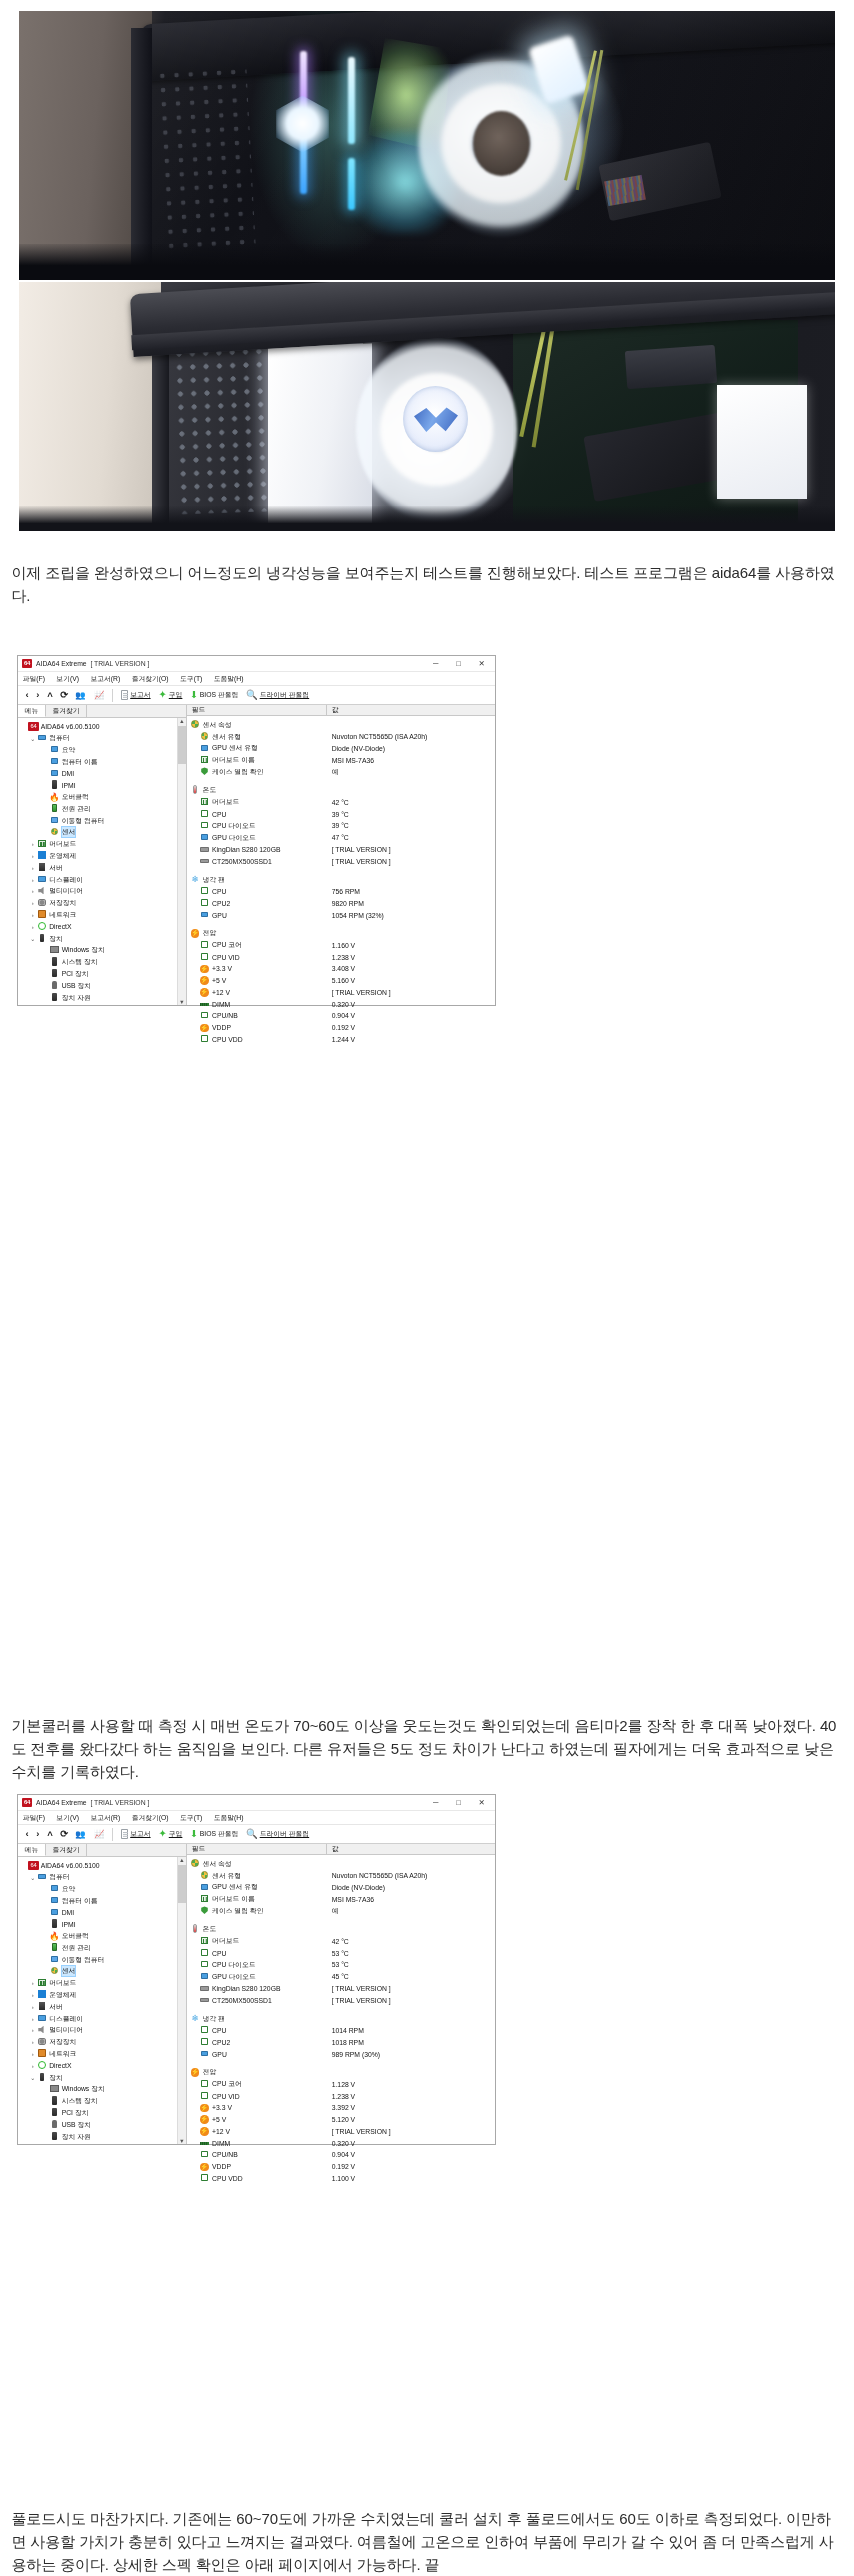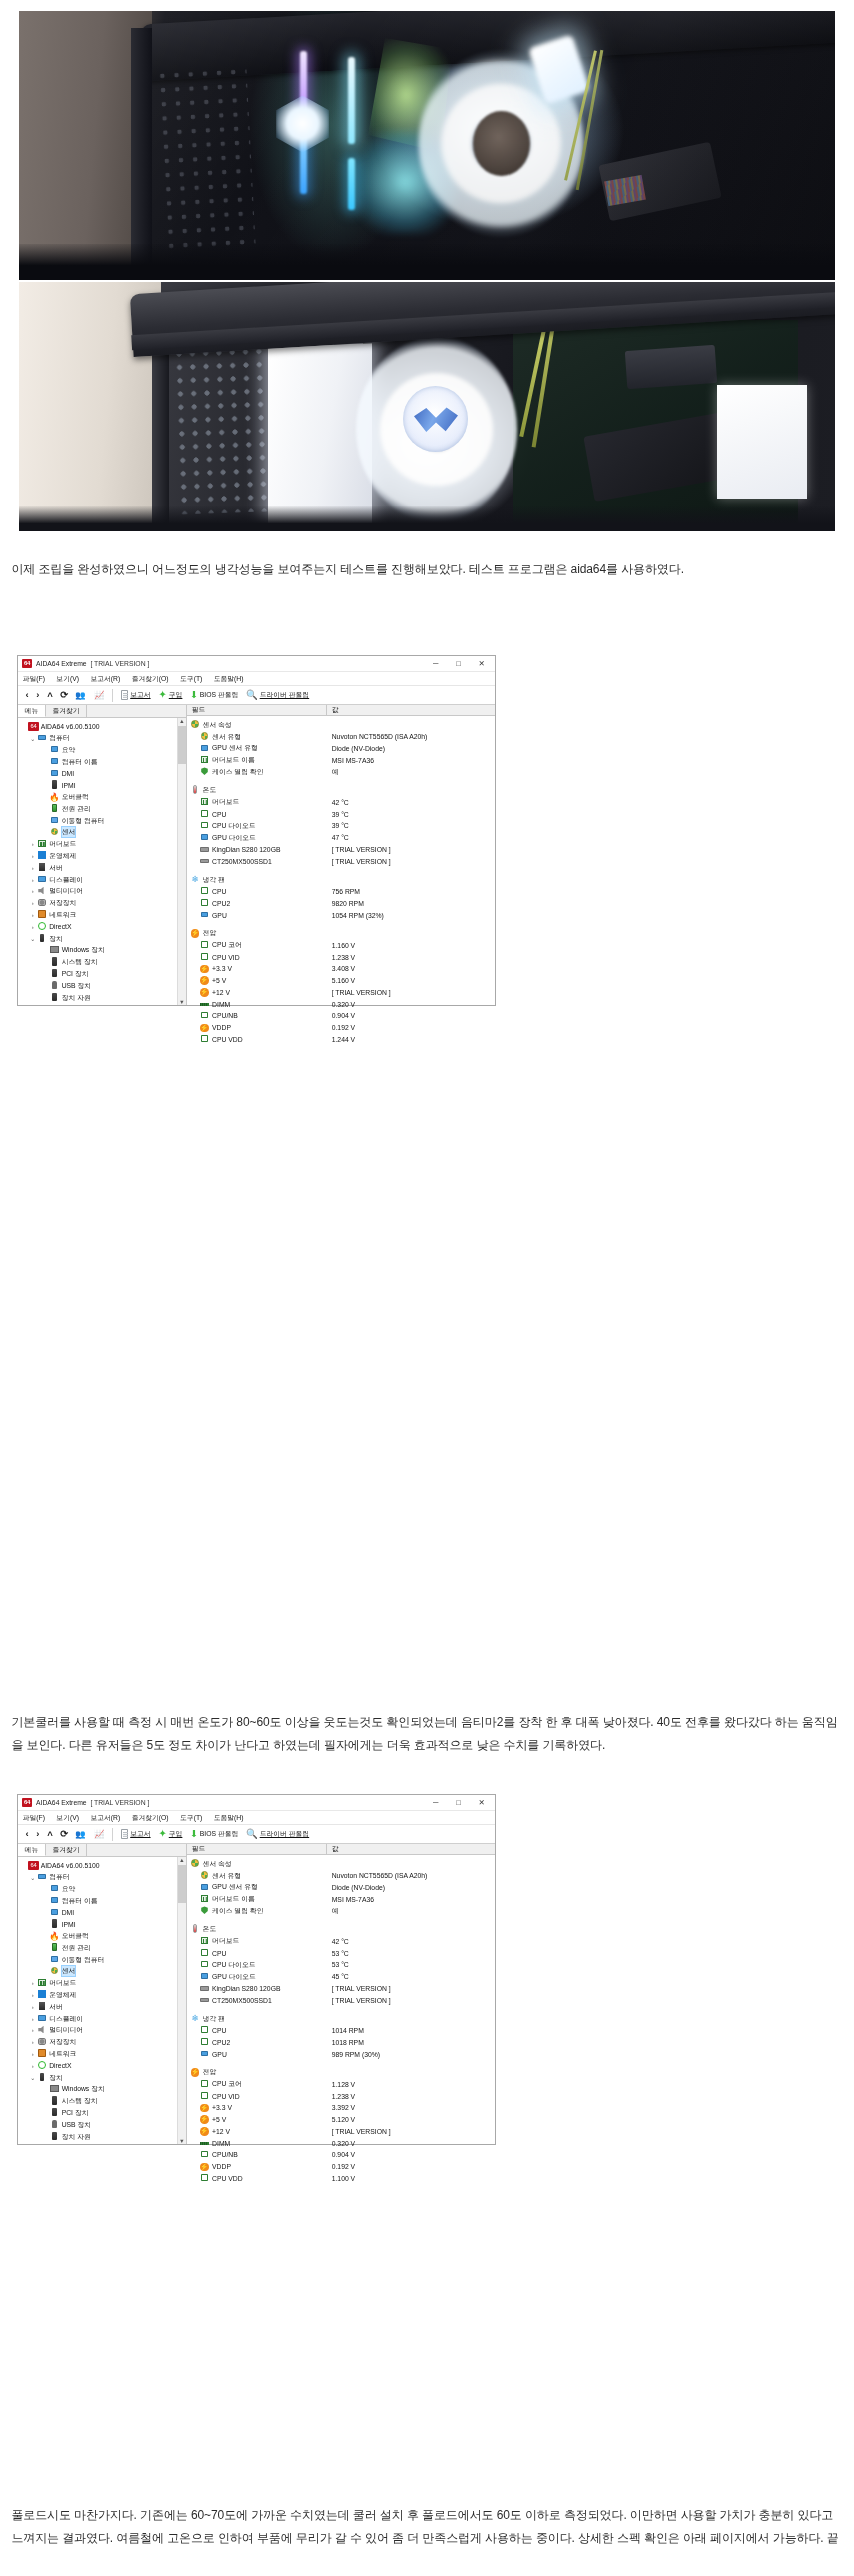--- a/index.html
+++ b/index.html
@@ -192,21 +192,21 @@
   .p2panel{
     position:absolute; left:698px; top:103px; width:90px; height:114px;
     background:linear-gradient(160deg,#ffffff,#e9ecf2);
     box-shadow:0 0 11.4px rgba(255,255,255,.35);
   }
   .p2bottom{ position:absolute; left:0; bottom:0; width:100%; height:25px; background:linear-gradient(180deg,rgba(15,16,22,.05),#121319 70%); }
 
   
   .para {
     position:absolute; left:11.4px; width:831px;
-    font-size:12px; line-height:23px; color:#2b2b2b;
+    font-size:15px; line-height:23px; color:#2b2b2b;
     letter-spacing:-0.1px;
   }
   #para1 { top:546px; }
   #para2 { top:1699px; }
   #para3 { top:2492px; }
 
   
   .aida {
     position:absolute; left:17px; width:479px;
     background:#f0f0f0;
@@ -768,21 +768,21 @@
               <span class="lico"><span class="sq"></span></span>
               <span>CPU VDD</span>
             </div>
             <div class="v">1.244 V</div>
           </div>
         </div>
     </div>
   </div>
 </div>
 
-<p class="para" id="para2">기본쿨러를 사용할 때 측정 시 매번 온도가 80~60도 이상을 웃도는것도 확인되었는데 음티마2를 장착 한 후 대폭 낮아졌다. 40도 전후를 왔다갔다 하는 움직임을 보인다. 다른 유저들은 5도 정도 차이가 난다고 하였는데 필자에게는 더욱 효과적으로 낮은 수치를 기록하였다.</p>
+<p class="para" id="para2">기본쿨러를 사용할 때 측정 시 매번 온도가 70~60도 이상을 웃도는것도 확인되었는데 음티마2를 장착 한 후 대폭 낮아졌다. 40도 전후를 왔다갔다 하는 움직임을 보인다. 다른 유저들은 5도 정도 차이가 난다고 하였는데 필자에게는 더욱 효과적으로 낮은 수치를 기록하였다.</p>
 
 <div class="aida" id="aida2">
   <div class="titlebar">
     <div class="logo64">64</div>
     <div class="ttl">
       <span>AIDA64 Extreme</span><span class="trial">[ TRIAL VERSION ]</span>
     </div>
     <div class="wbtns">
       <div class="wbtn">─</div>
       <div class="wbtn">□</div>

